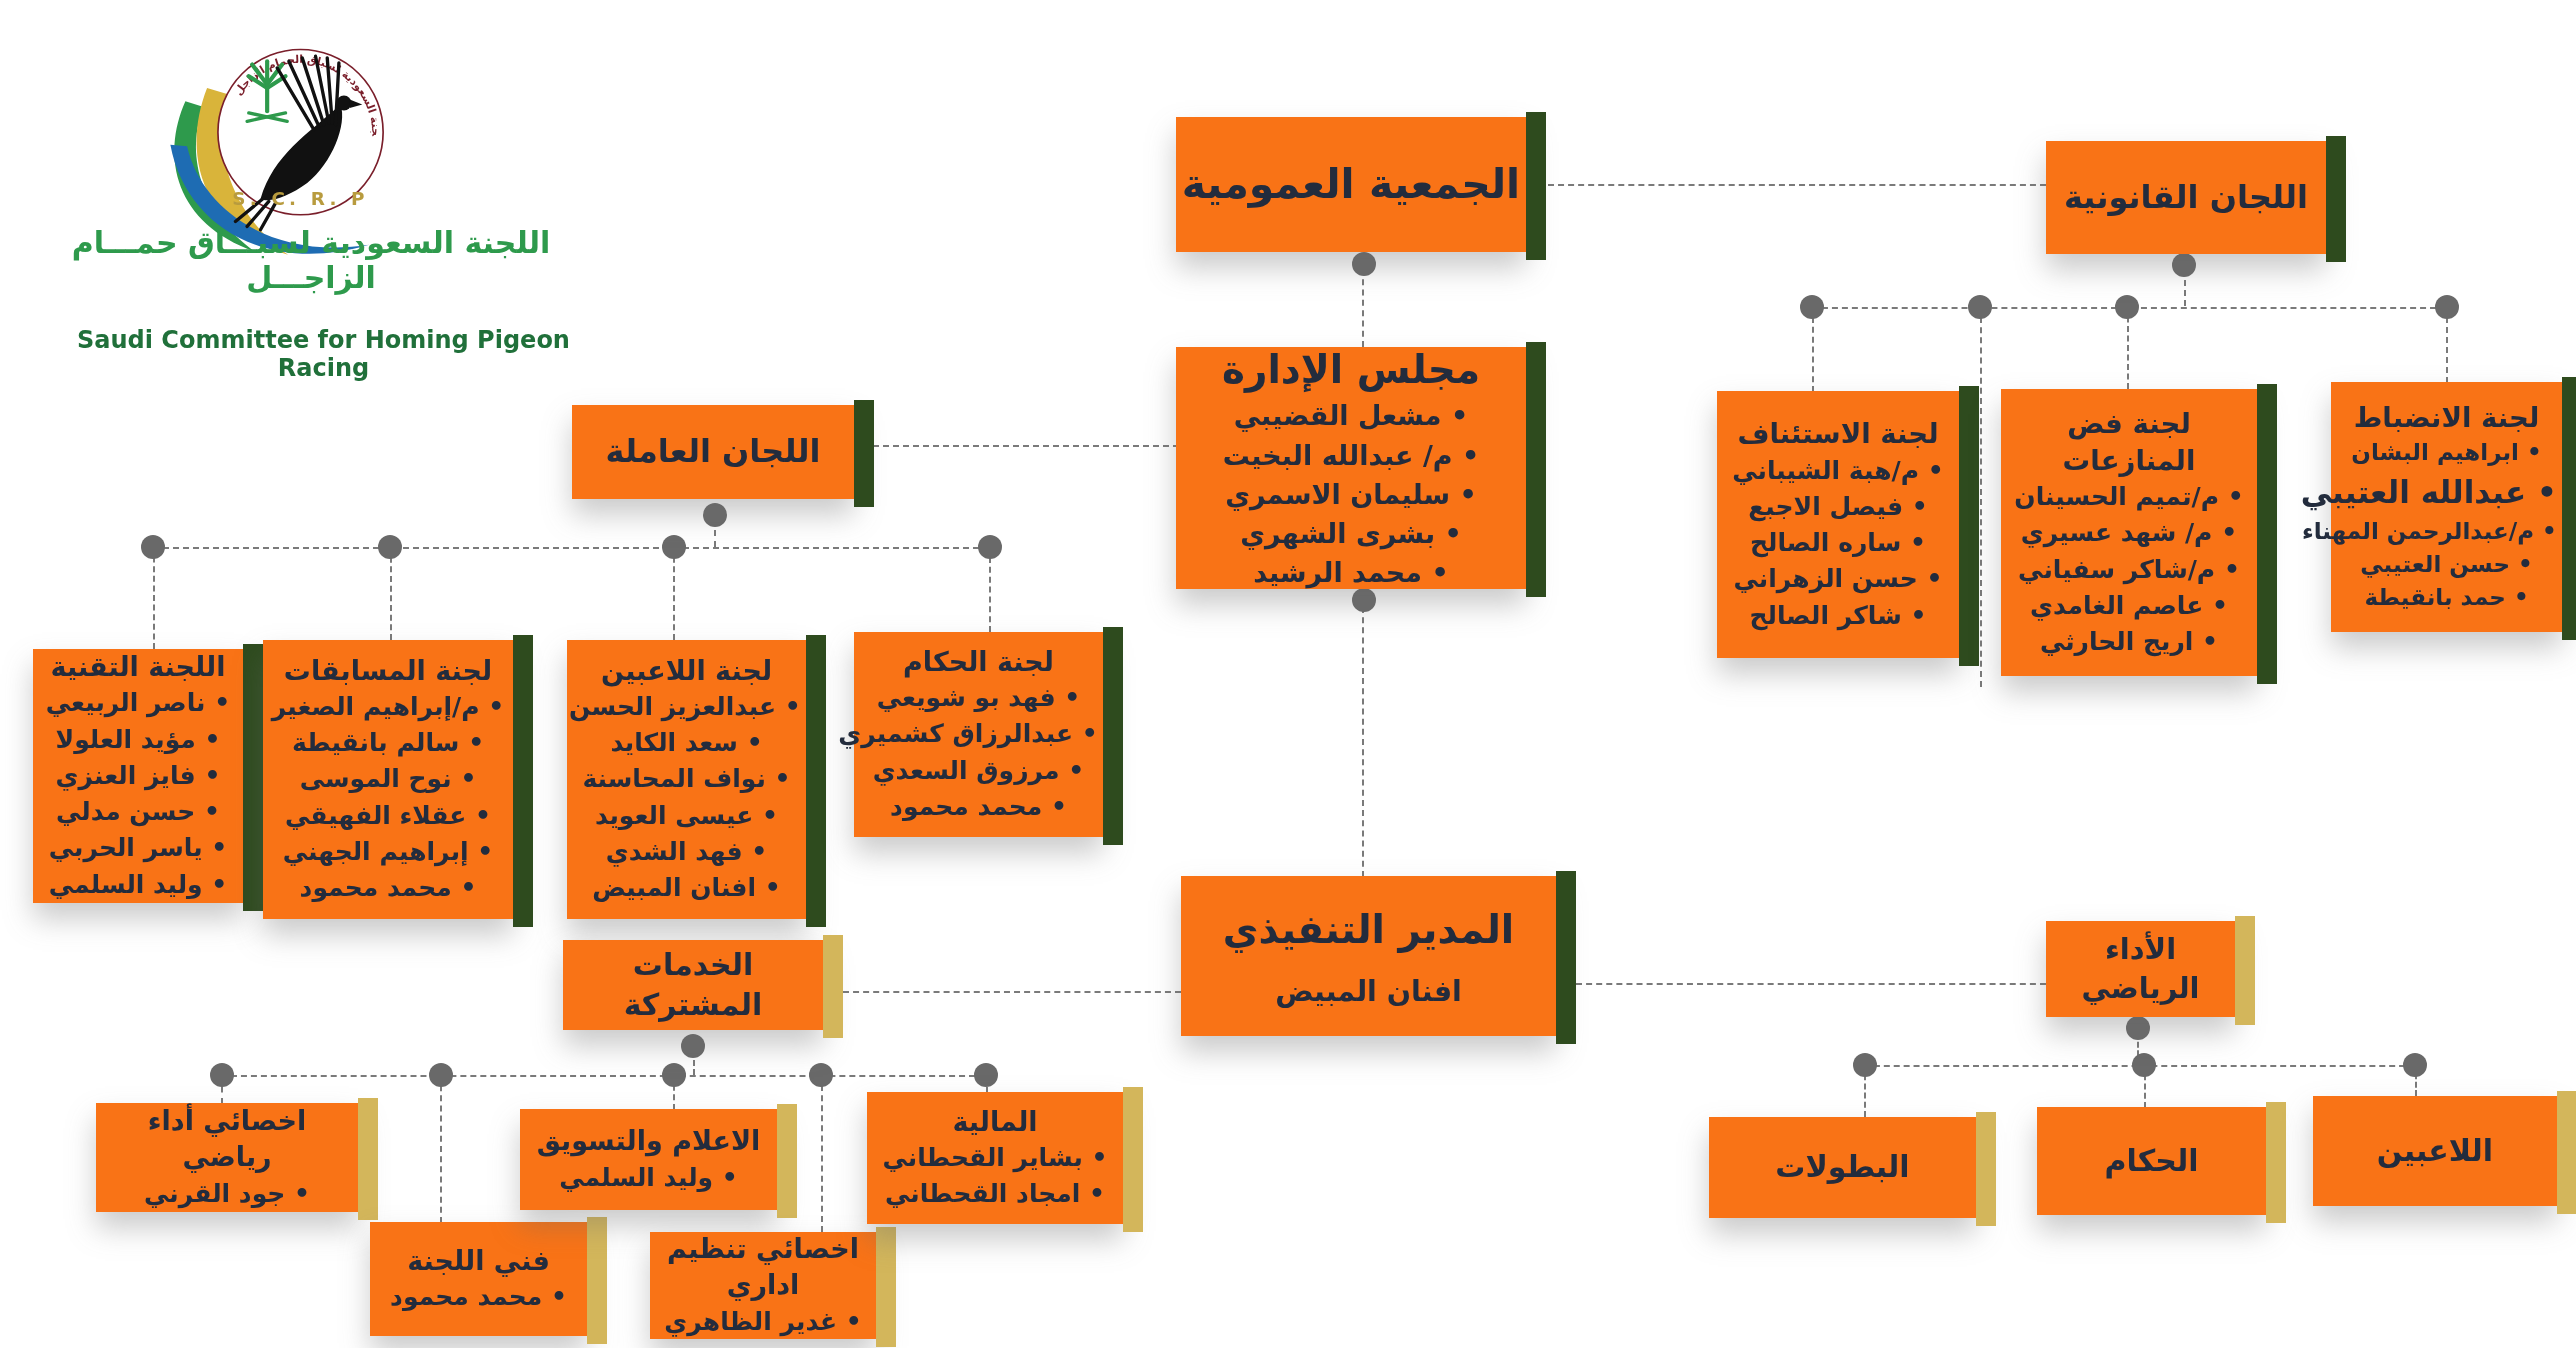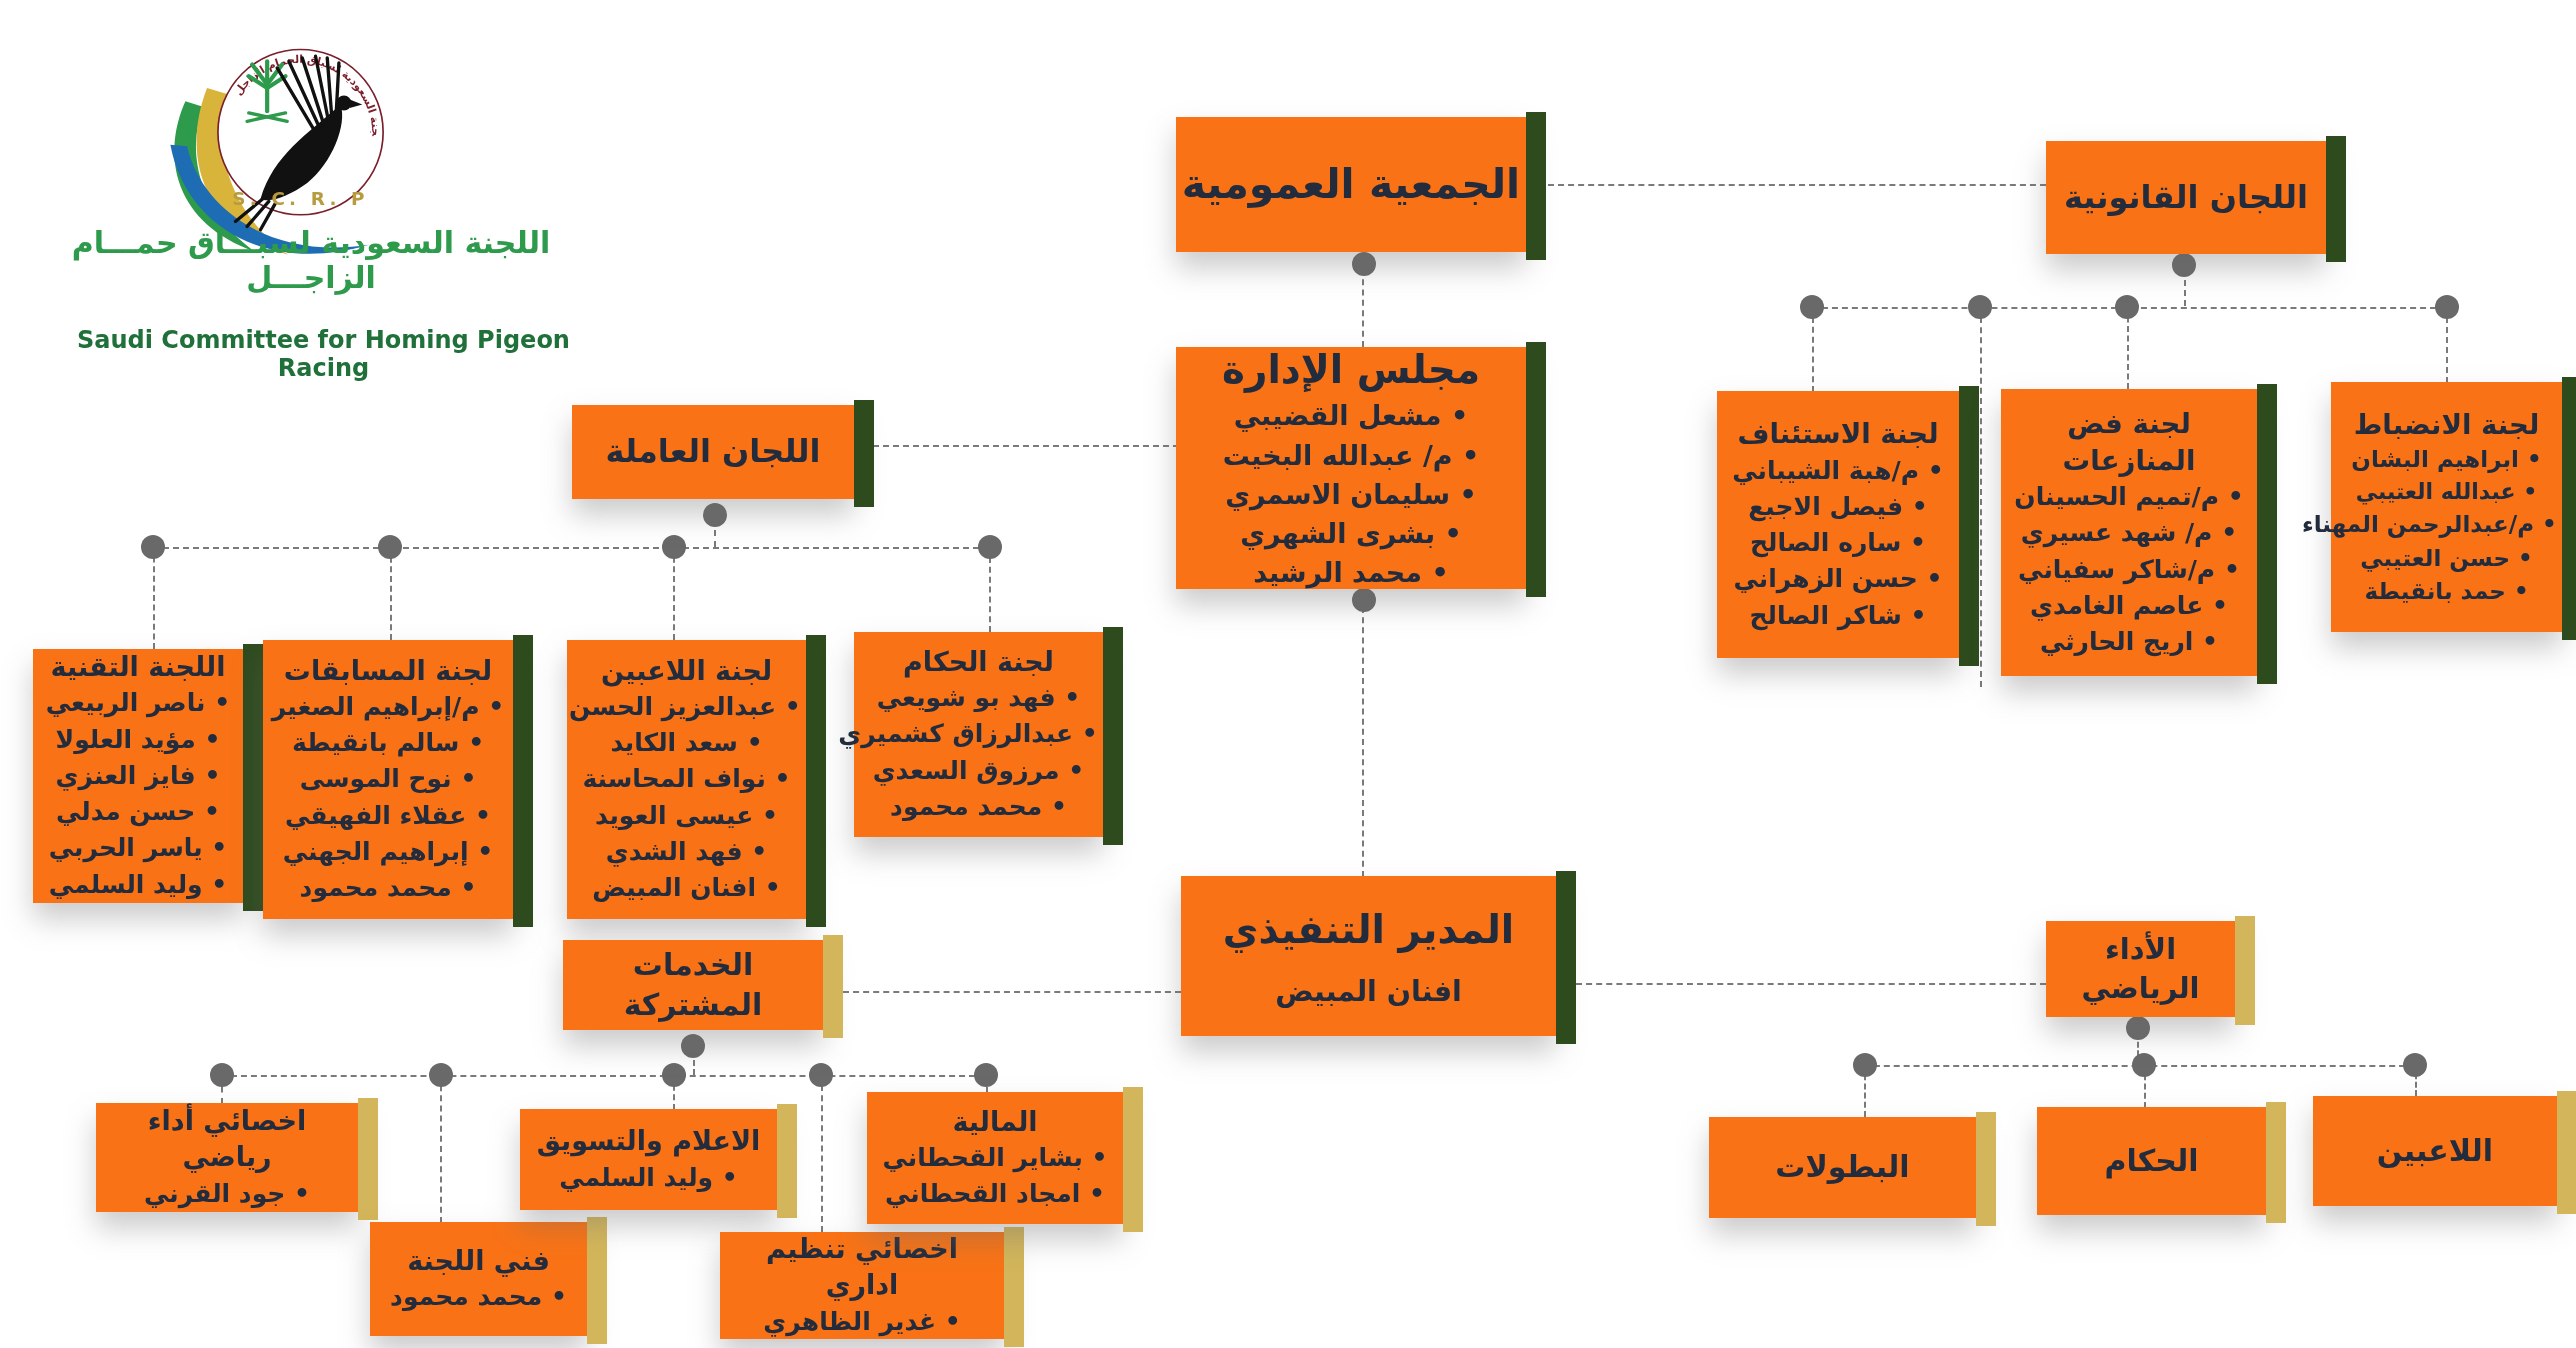--- a/index.html
+++ b/index.html
@@ -176,21 +176,21 @@
     <div class="member">م/ شهد عسيري</div>
     <div class="member">م/شاكر سفياني</div>
     <div class="member">عاصم الغامدي</div>
     <div class="member">اريج الحارثي</div>
   </div>
 
   <div class="card green" style="left:2331px;top:382px;width:231px;height:250px;">
     <div class="bar"></div>
     <div class="card-title t31">لجنة الانضباط</div>
     <div class="member" style="font-size:23px;">ابراهيم البشان</div>
-    <div class="member" style="font-size:22px;">عبدالله العتيبي</div>
+    <div class="member" style="font-size:31px;">عبدالله العتيبي</div>
     <div class="member" style="font-size:23px;">م/عبدالرحمن المهناء</div>
     <div class="member" style="font-size:23px;">حسن العتيبي</div>
     <div class="member" style="font-size:23px;">حمد بانقيطة</div>
   </div>
 
   <div class="card green" style="left:572px;top:405px;width:282px;height:94px;justify-content:center;">
     <div class="bar"></div>
     <div class="card-title t36">اللجان العاملة</div>
   </div>
 
@@ -258,21 +258,21 @@
     <div class="card-title t30">فني اللجنة</div>
     <div class="member">محمد محمود</div>
   </div>
 
   <div class="card gold" style="left:520px;top:1109px;width:257px;height:101px;">
     <div class="bar"></div>
     <div class="card-title t30">الاعلام والتسويق</div>
     <div class="member">وليد السلمي</div>
   </div>
 
-  <div class="card gold" style="left:720px;top:1232px;width:284px;height:107px;">
+  <div class="card gold" style="left:650px;top:1232px;width:226px;height:107px;">
     <div class="bar"></div>
     <div class="card-title t30">اخصائي تنظيم اداري</div>
     <div class="member">غدير الظاهري</div>
   </div>
 
   <div class="card gold" style="left:867px;top:1092px;width:256px;height:132px;">
     <div class="bar"></div>
     <div class="card-title t30">المالية</div>
     <div class="member">بشاير القحطاني</div>
     <div class="member">امجاد القحطاني</div>

